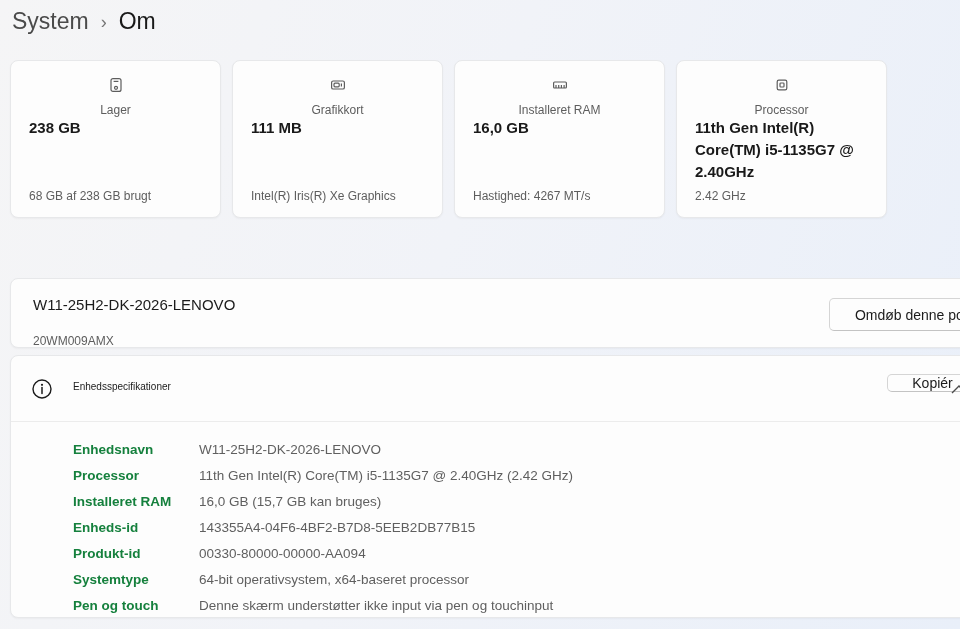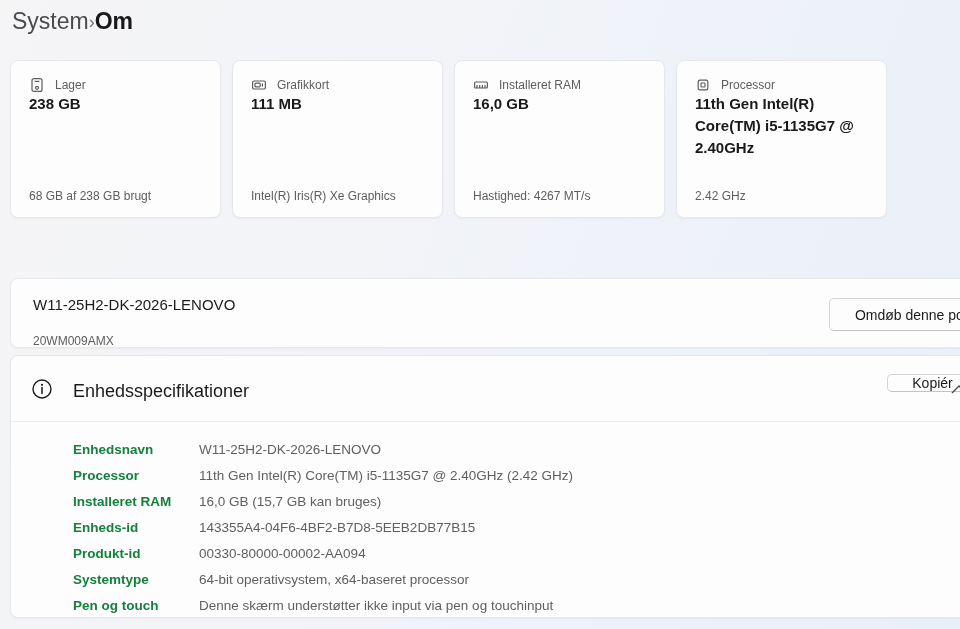--- a/index.html
+++ b/index.html
@@ -5,34 +5,34 @@
   * { margin:0; padding:0; box-sizing:border-box; }
   html,body { width:960px; height:629px; overflow:hidden; }
   body {
     font-family: "Liberation Sans", sans-serif;
     background: linear-gradient(110deg, #f5f5f6 0%, #f1f3f8 45%, #e9eff9 100%);
     color:#1b1b1b;
   }
   .page { position:relative; width:960px; height:629px; overflow:hidden; }
 
   
-  .breadcrumb { position:absolute; top:8px; left:12px; display:flex; align-items:center; }
+  .breadcrumb { position:absolute; top:8px; left:12px; display:flex; align-items:center; gap:12px; }
   .crumb-root { font-size:23px; color:#4b4b4b; cursor:pointer; }
   .crumb-sep  { font-size:18px; color:#757575; padding-top:2px; }
-  .crumb-current { font-size:23px; font-weight:700; color:#191919; }
+  .crumb-current { font-size:23px; font-weight:400; color:#191919; }
 
   
   .cards { position:absolute; top:60px; left:10px; display:flex; gap:11px; }
   .card {
     position:relative; width:211px; height:158px;
     background:#fdfdfd; border:1px solid #e7e8ea; border-radius:8px;
     box-shadow:0 1px 2px rgba(0,0,0,.04);
     padding:16px 18px;
   }
-  .card-head { display:flex; align-items:center; gap:10px; color:#5d5d5d; }
+  .card-head { display:flex; align-items:center; gap:10px; color:#5d5d5d;flex-direction:column; }
   .card-head svg { display:block; }
   .card-title { font-size:12px; color:#5d5d5d; }
   .card-value { font-size:15px; font-weight:700; color:#191919; line-height:22px; }
   .card-footer { position:absolute; left:18px; right:4px; bottom:14px; font-size:12px; color:#5d5d5d; }
 
   
   .device-card {
     position:absolute; top:278px; left:10px; width:990px; height:70px;
     background:#fdfdfd; border:1px solid #e7e8ea; border-radius:8px;
     box-shadow:0 1px 2px rgba(0,0,0,.04);
@@ -48,21 +48,21 @@
   .rename-btn { position:absolute; left:818px; top:19px; width:160px; height:33px; }
 
   
   .spec-card {
     position:absolute; top:355px; left:10px; width:990px; height:263px;
     background:#fdfdfd; border:1px solid #e7e8ea; border-radius:8px;
     box-shadow:0 1px 2px rgba(0,0,0,.04);
   }
   .spec-header { position:relative; height:66px; border-bottom:1px solid #ececec; cursor:pointer; }
   .info-icon { position:absolute; left:20px; top:22px; }
-  .spec-title { position:absolute; left:62px; top:25px; font-size:18px; color:#1b1b1b; }
+  .spec-title { position:absolute; left:62px; top:25px; font-size:10px; color:#1b1b1b; }
   .copy-btn { position:absolute; left:876px; top:18px; width:91px; height:18px; }
   .chevron { position:absolute; left:936px; top:22px; width:24px; height:24px; cursor:pointer; }
 
   .spec-rows { padding-top:14px; }
   .spec-row { display:flex; height:26px; align-items:center; }
   .spec-label { width:188px; padding-left:62px; font-size:13.5px; color:#15803d;font-weight:bold; }
   .spec-value { font-size:13.5px; color:#5f5f5f; }
 </style>
 </head>
 <body>
@@ -173,21 +173,21 @@
       <div class="spec-row">
         <span class="spec-label">Installeret RAM</span>
         <span class="spec-value">16,0 GB (15,7 GB kan bruges)</span>
       </div>
       <div class="spec-row">
         <span class="spec-label">Enheds-id</span>
         <span class="spec-value">143355A4-04F6-4BF2-B7D8-5EEB2DB77B15</span>
       </div>
       <div class="spec-row">
         <span class="spec-label">Produkt-id</span>
-        <span class="spec-value">00330-80000-00002-AA094</span>
+        <span class="spec-value">00330-80000-00000-AA094</span>
       </div>
       <div class="spec-row">
         <span class="spec-label">Systemtype</span>
         <span class="spec-value">64-bit operativsystem, x64-baseret processor</span>
       </div>
       <div class="spec-row">
         <span class="spec-label">Pen og touch</span>
         <span class="spec-value">Denne skærm understøtter ikke input via pen og touchinput</span>
       </div>
     </div>

